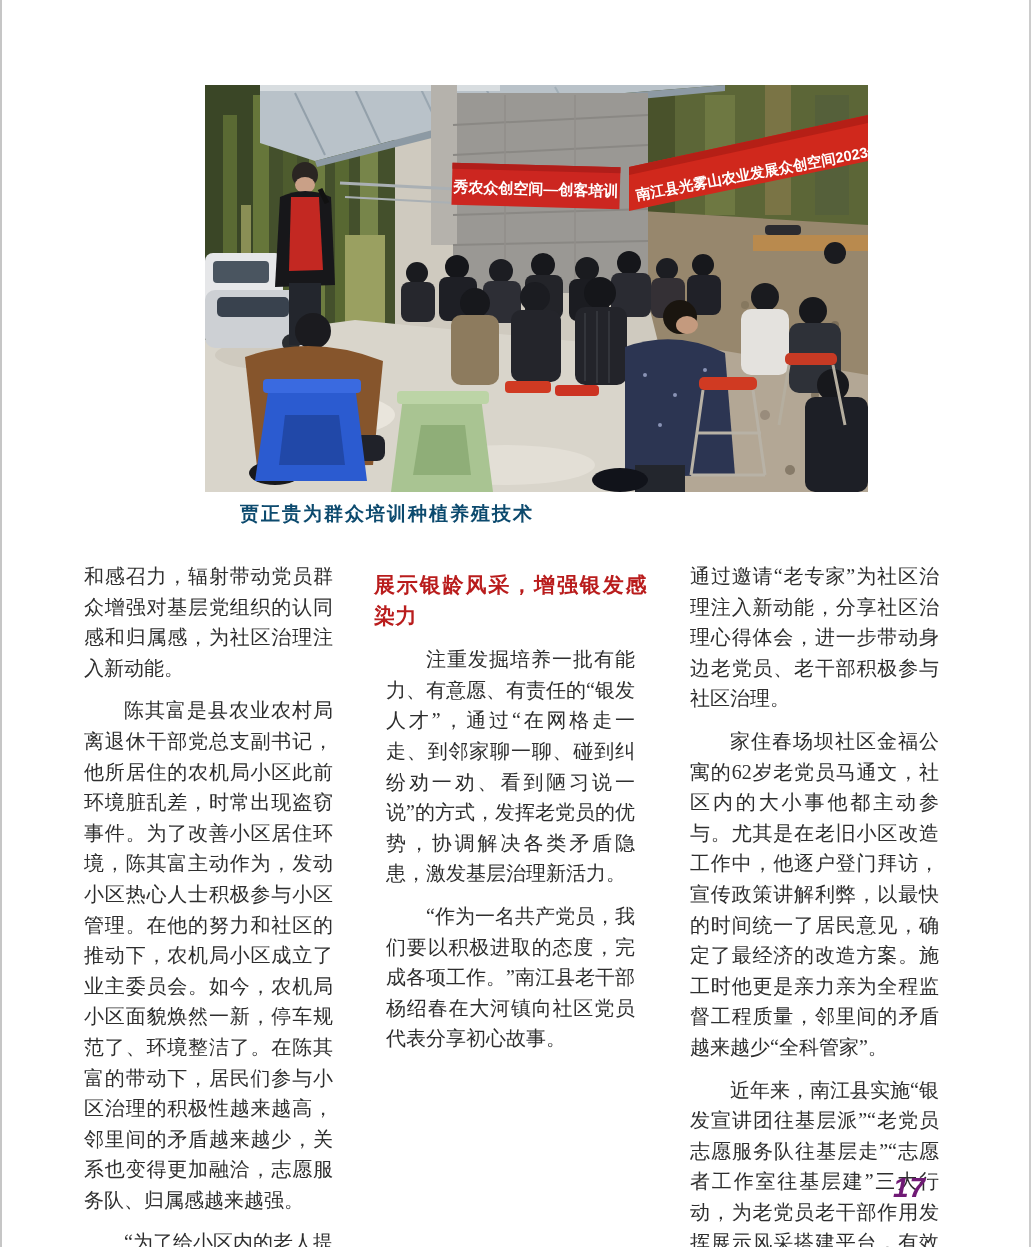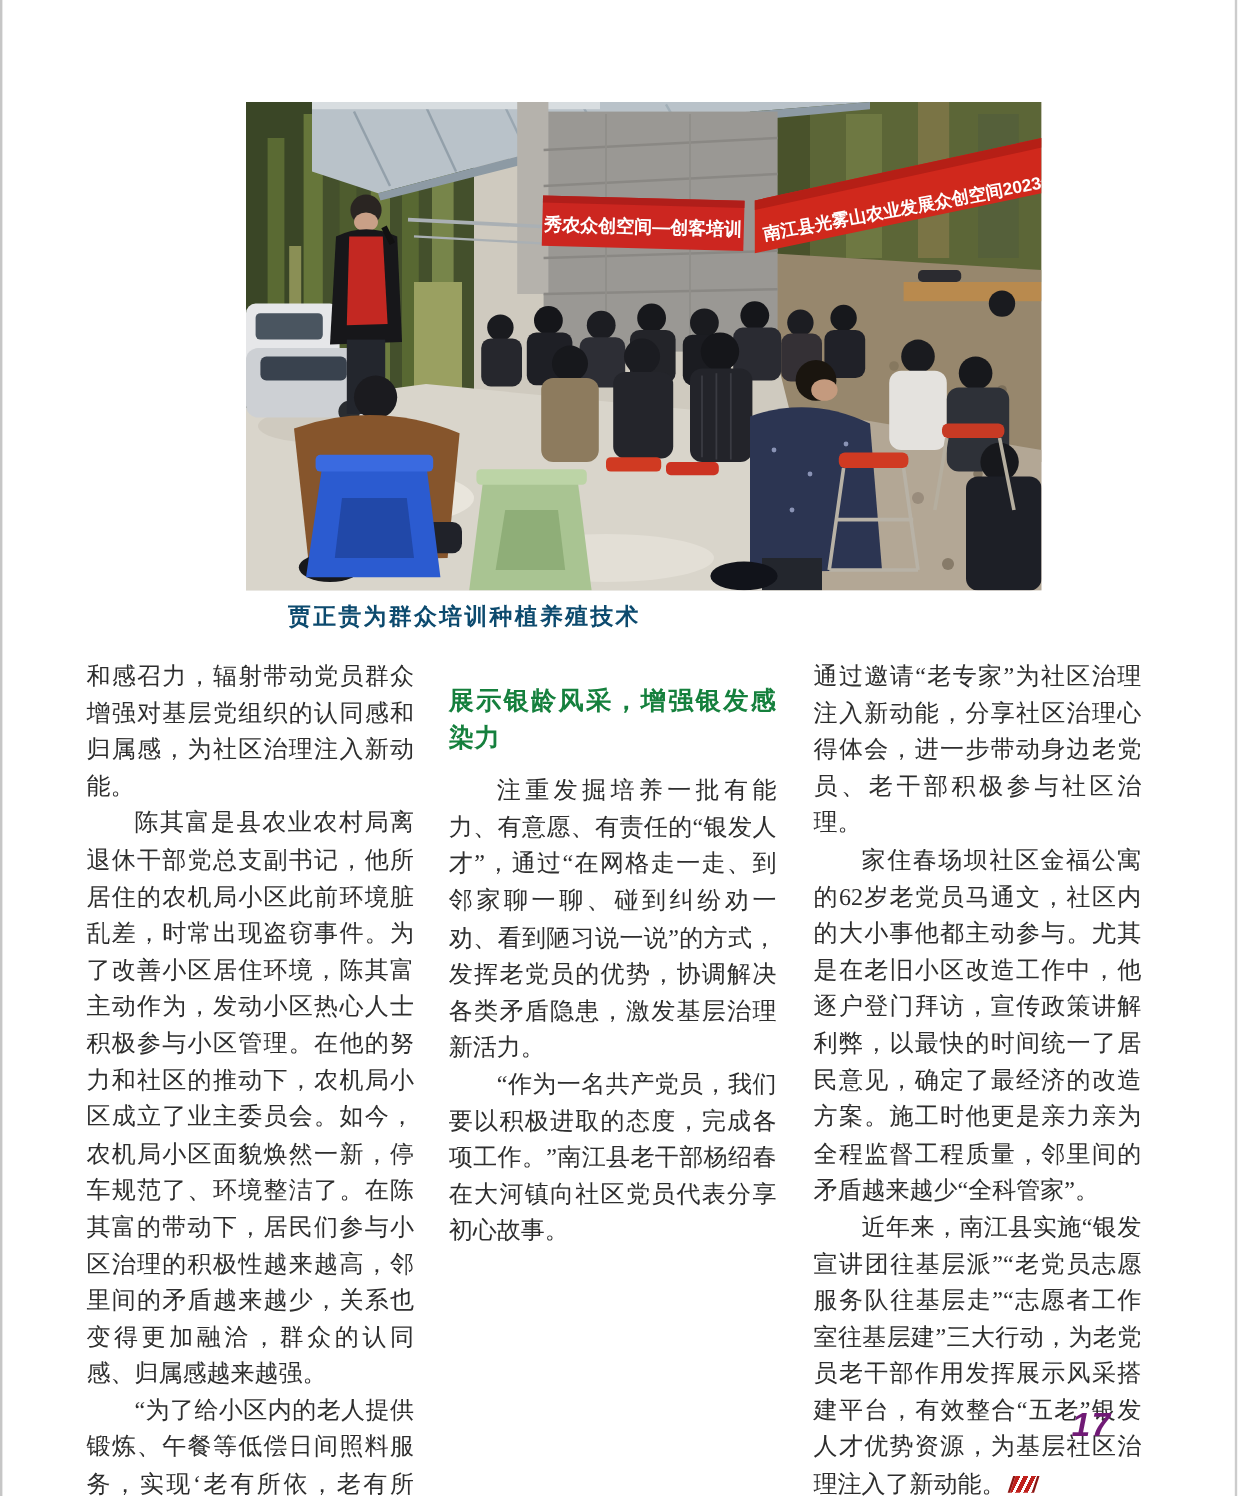--- a/index.html
+++ b/index.html
@@ -11,27 +11,27 @@
 
   
   figure{margin:0;}
   .photo{position:absolute;left:205px;top:85px;width:663px;height:407px;overflow:hidden;background:#cfcabf;}
   .caption{position:absolute;left:240px;top:501px;font-size:19px;font-weight:bold;color:#0c4a6e;
            letter-spacing:2px;font-family:"Liberation Serif","DejaVu Serif",serif;}
 
   
   .col{position:absolute;top:549px;width:273px;font-size:20px;line-height:30.6px;
        text-align:justify;text-justify:inter-ideograph;color:#2e2e2e;}
-  .col p{margin:0;}
+  .col p{margin:12px;}
   .col p.ind{text-indent:2em;}
   .col1{left:72px;}
   .col2{left:374px;}
   .col3{left:678px;}
   .subhead{font-family:"Liberation Sans","DejaVu Sans",sans-serif;font-weight:bold;
-           font-size:21px;color:#15803d;margin:21px 0 13px 0;letter-spacing:0.5px;}
+           font-size:21px;color:#b91c1c;margin:21px 0 13px 0;letter-spacing:0.5px;}
 
   .endmark{display:inline-block;width:18px;height:14px;margin-left:4px;vertical-align:-1px;
            transform:skewX(-18deg);
            background:repeating-linear-gradient(100deg,#c0201c 0 4px,#ffffff 4px 6.5px);
            border-left:2px solid #8c1512;border-right:2px solid #8c1512;}
 
   .pagenum{position:absolute;left:893px;top:1172px;font-family:"Liberation Sans","DejaVu Sans",sans-serif;
            font-weight:bold;font-style:italic;font-size:28px;color:#701a75;letter-spacing:1px;}
 
   svg text{font-family:"Liberation Sans","DejaVu Sans",sans-serif;font-weight:bold;}
@@ -210,21 +210,21 @@
         <path d="M584,280 L574,340 M628,280 L640,340" stroke="#b5ae9f" stroke-width="3"></path>
         <rect x="350" y="300" width="44" height="11" rx="4" fill="#cc3322"></rect>
       </g>
     </svg>
   </div>
   <figcaption class="caption">贾正贵为群众培训种植养殖技术</figcaption>
 </figure>
 
 <section class="col col1">
   <p>和感召力，辐射带动党员群众增强对基层党组织的认同感和归属感，为社区治理注入新动能。</p>
-  <p class="ind">陈其富是县农业农村局离退休干部党总支副书记，他所居住的农机局小区此前环境脏乱差，时常出现盗窃事件。为了改善小区居住环境，陈其富主动作为，发动小区热心人士积极参与小区管理。在他的努力和社区的推动下，农机局小区成立了业主委员会。如今，农机局小区面貌焕然一新，停车规范了、环境整洁了。在陈其富的带动下，居民们参与小区治理的积极性越来越高，邻里间的矛盾越来越少，关系也变得更加融洽，群众的认同感、归属感越来越强。</p>
+  <p class="ind">陈其富是县农业农村局离退休干部党总支副书记，他所居住的农机局小区此前环境脏乱差，时常出现盗窃事件。为了改善小区居住环境，陈其富主动作为，发动小区热心人士积极参与小区管理。在他的努力和社区的推动下，农机局小区成立了业主委员会。如今，农机局小区面貌焕然一新，停车规范了、环境整洁了。在陈其富的带动下，居民们参与小区治理的积极性越来越高，邻里间的矛盾越来越少，关系也变得更加融洽，志愿服务队、归属感越来越强。</p>
   <p class="ind">“为了给小区内的老人提供锻炼、午餐等低偿日间照料服务，实现‘老有所依，老有所乐’，小区党</p>
 </section>
 
 <section class="col col2">
   <h2 class="subhead">展示银龄风采，增强银发感染力</h2>
   <p class="ind">注重发掘培养一批有能力、有意愿、有责任的“银发人才”，通过“在网格走一走、到邻家聊一聊、碰到纠纷劝一劝、看到陋习说一说”的方式，发挥老党员的优势，协调解决各类矛盾隐患，激发基层治理新活力。</p>
   <p class="ind">“作为一名共产党员，我们要以积极进取的态度，完成各项工作。”南江县老干部杨绍春在大河镇向社区党员代表分享初心故事。</p>
 </section>
 
 <section class="col col3">

